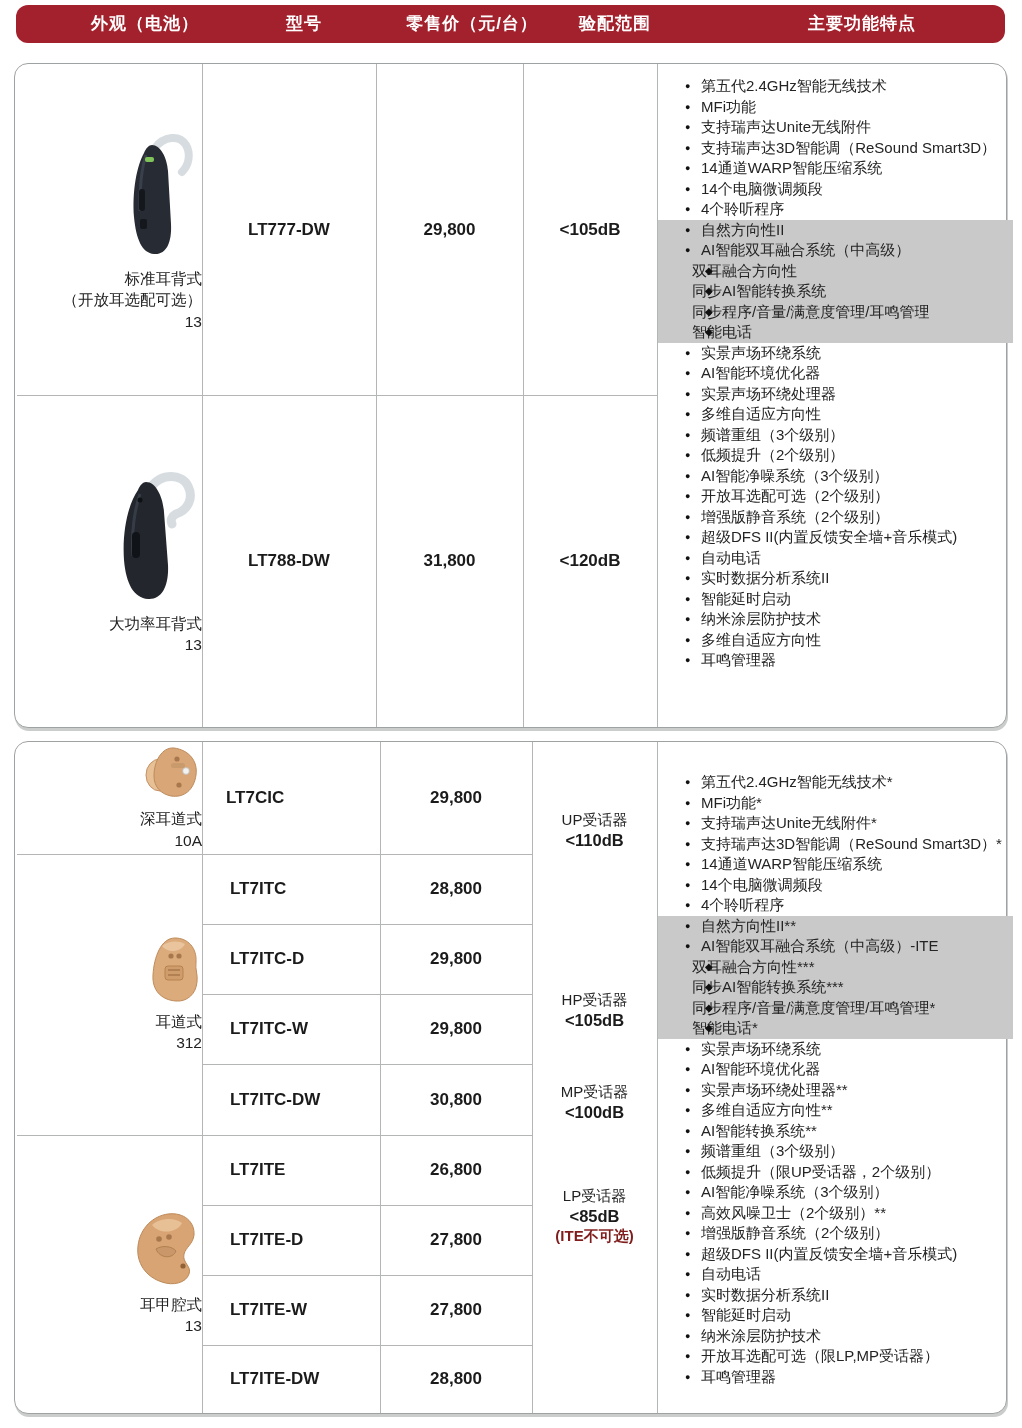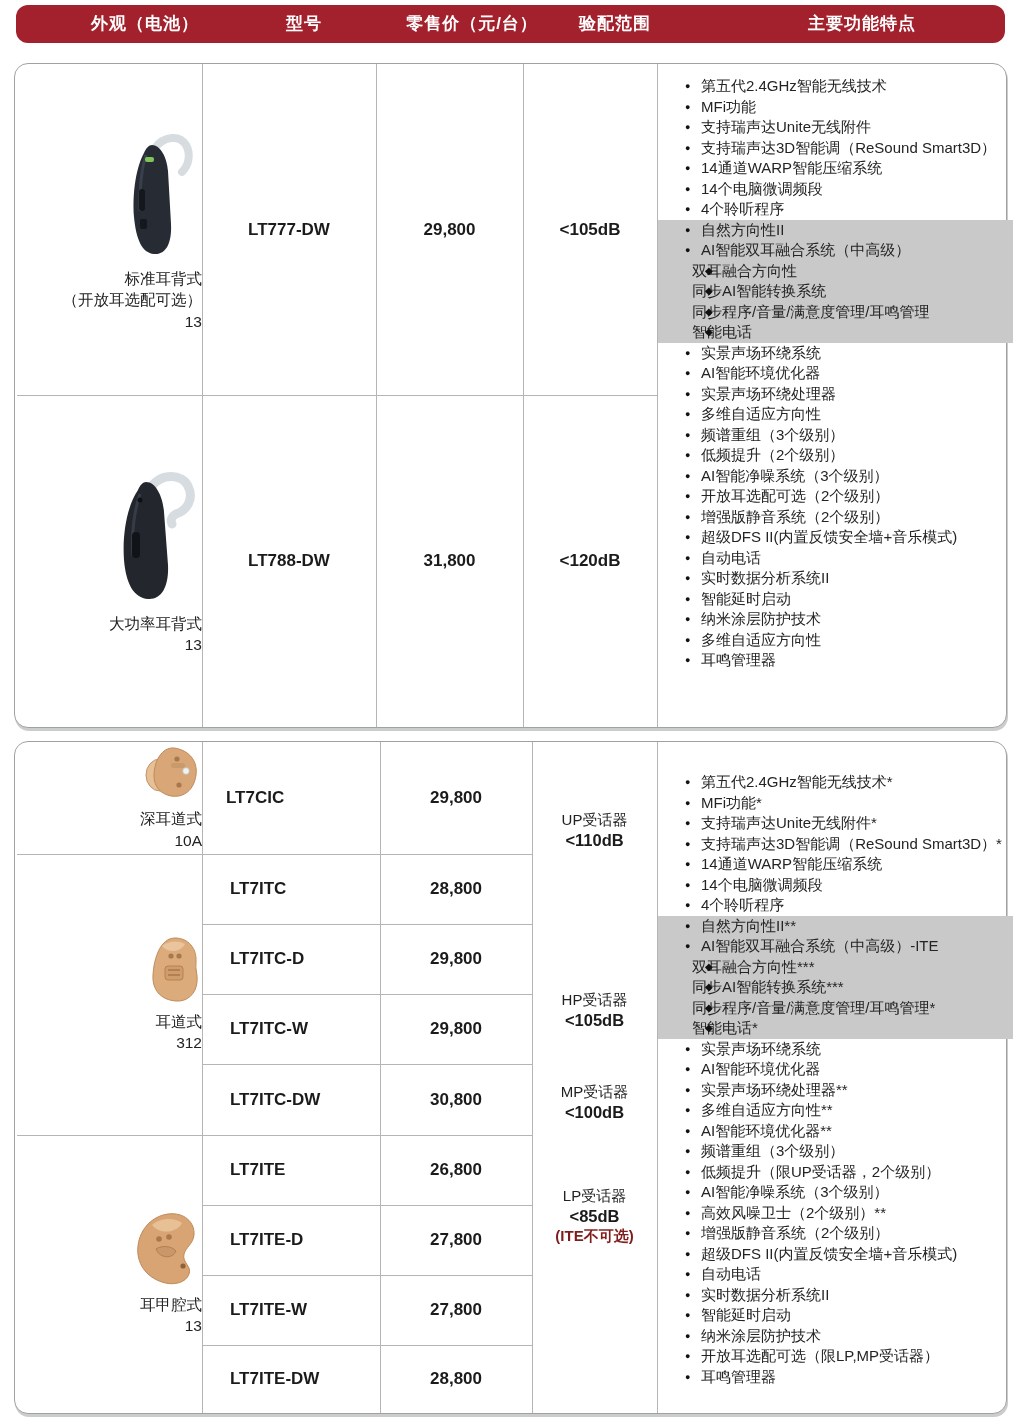--- a/index.html
+++ b/index.html
@@ -290,21 +290,21 @@
         <div class="ln f1">AI智能双耳融合系统（中高级）-ITE</div>
         <div class="ln f2">双耳融合方向性***</div>
         <div class="ln f2">同步AI智能转换系统***</div>
         <div class="ln f2">同步程序/音量/满意度管理/耳鸣管理*</div>
         <div class="ln f2">智能电话*</div>
       </div>
       <div class="ln f1">实景声场环绕系统</div>
       <div class="ln f1">AI智能环境优化器</div>
       <div class="ln f1">实景声场环绕处理器**</div>
       <div class="ln f1">多维自适应方向性**</div>
-      <div class="ln f1">AI智能环境优化器**</div>
+      <div class="ln f1">AI智能转换系统**</div>
       <div class="ln f1">频谱重组（3个级别）</div>
       <div class="ln f1">低频提升（限UP受话器，2个级别）</div>
       <div class="ln f1">AI智能净噪系统（3个级别）</div>
       <div class="ln f1">高效风噪卫士（2个级别）**</div>
       <div class="ln f1">增强版静音系统（2个级别）</div>
       <div class="ln f1">超级DFS II(内置反馈安全墙+音乐模式)</div>
       <div class="ln f1">自动电话</div>
       <div class="ln f1">实时数据分析系统II</div>
       <div class="ln f1">智能延时启动</div>
       <div class="ln f1">纳米涂层防护技术</div>

